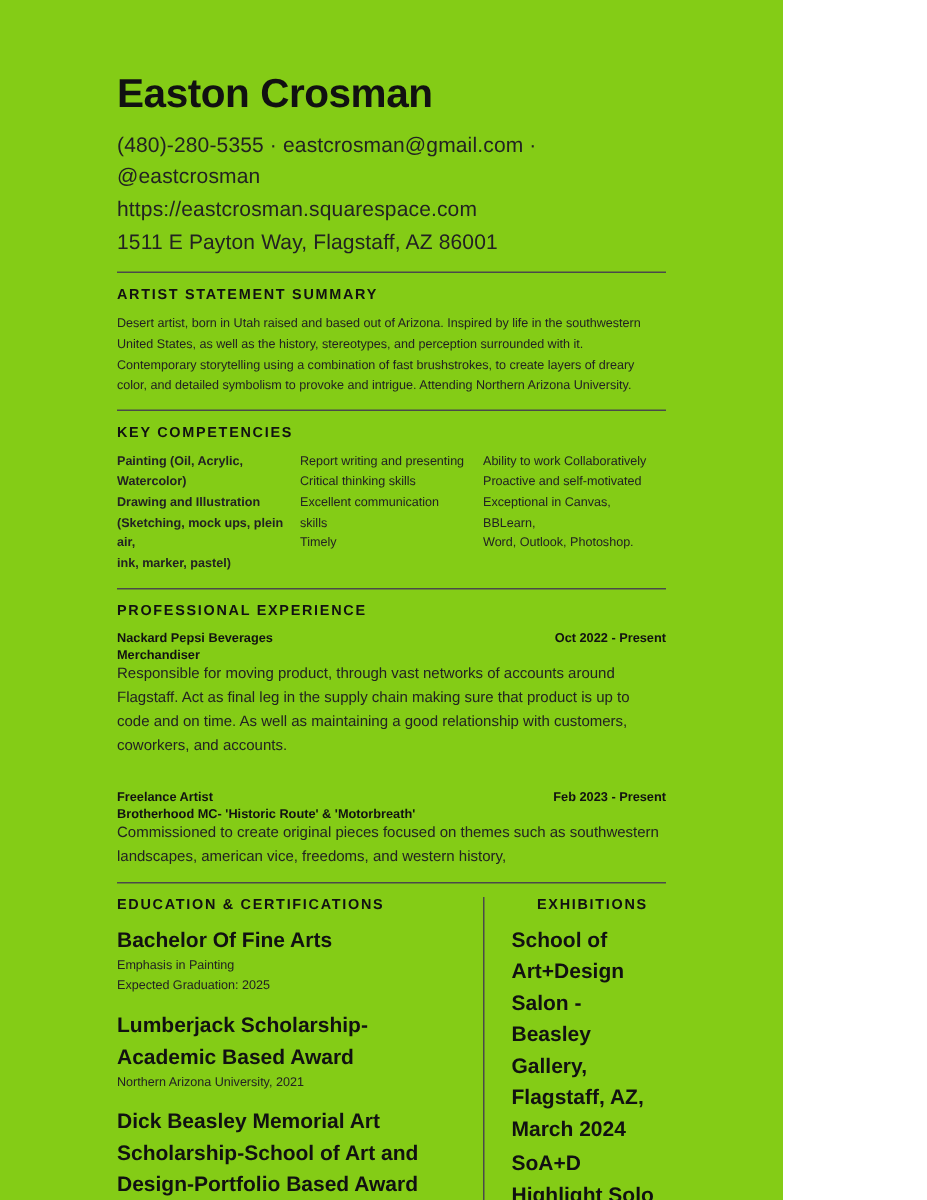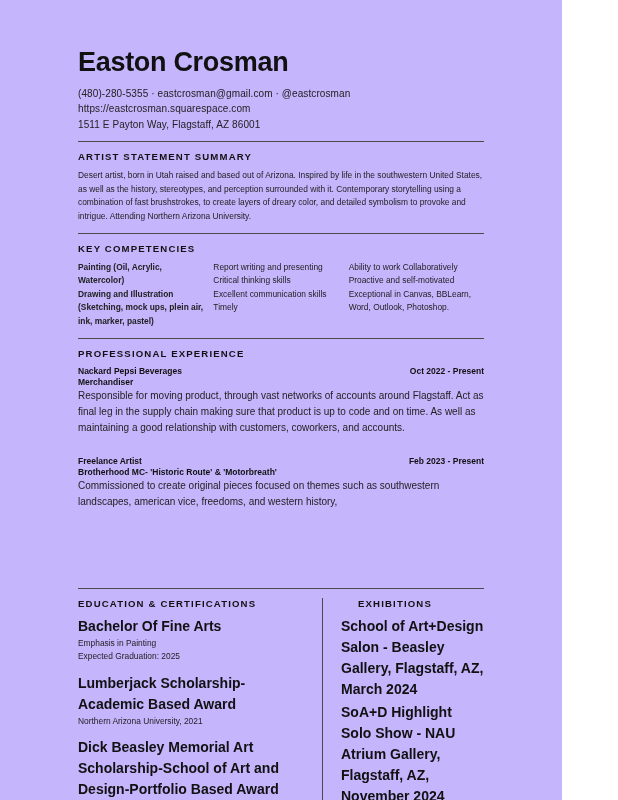--- a/index.html
+++ b/index.html
@@ -9,36 +9,36 @@
   }
   body {
     width: 618px;
     height: 800px;
     font-family: "Liberation Sans", sans-serif;
     color: #1a1a1a;
     overflow: hidden;
   }
   .page {
     position: relative;
-    width: 562px;
+    width: 522px;
     height: 800px;
-    background: #c4b5fd;
+    background: #84cc16;
     box-sizing: border-box;
     padding: 48px 78px 0 78px;
   }
   .name {
     font-size: 27px;
     font-weight: bold;
     letter-spacing: -0.3px;
     line-height: 1.1;
     margin: 0 0 8px 0;
     color: #111111;
   }
   .contact-line {
-    font-size: 10px;
+    font-size: 14px;
     line-height: 1.55;
     color: #222222;
     letter-spacing: 0.1px;
   }
   .rule {
     border: 0;
     border-top: 1px solid #4a4a4a;
     margin: 9px 0 0 0;
     height: 0;
   }

